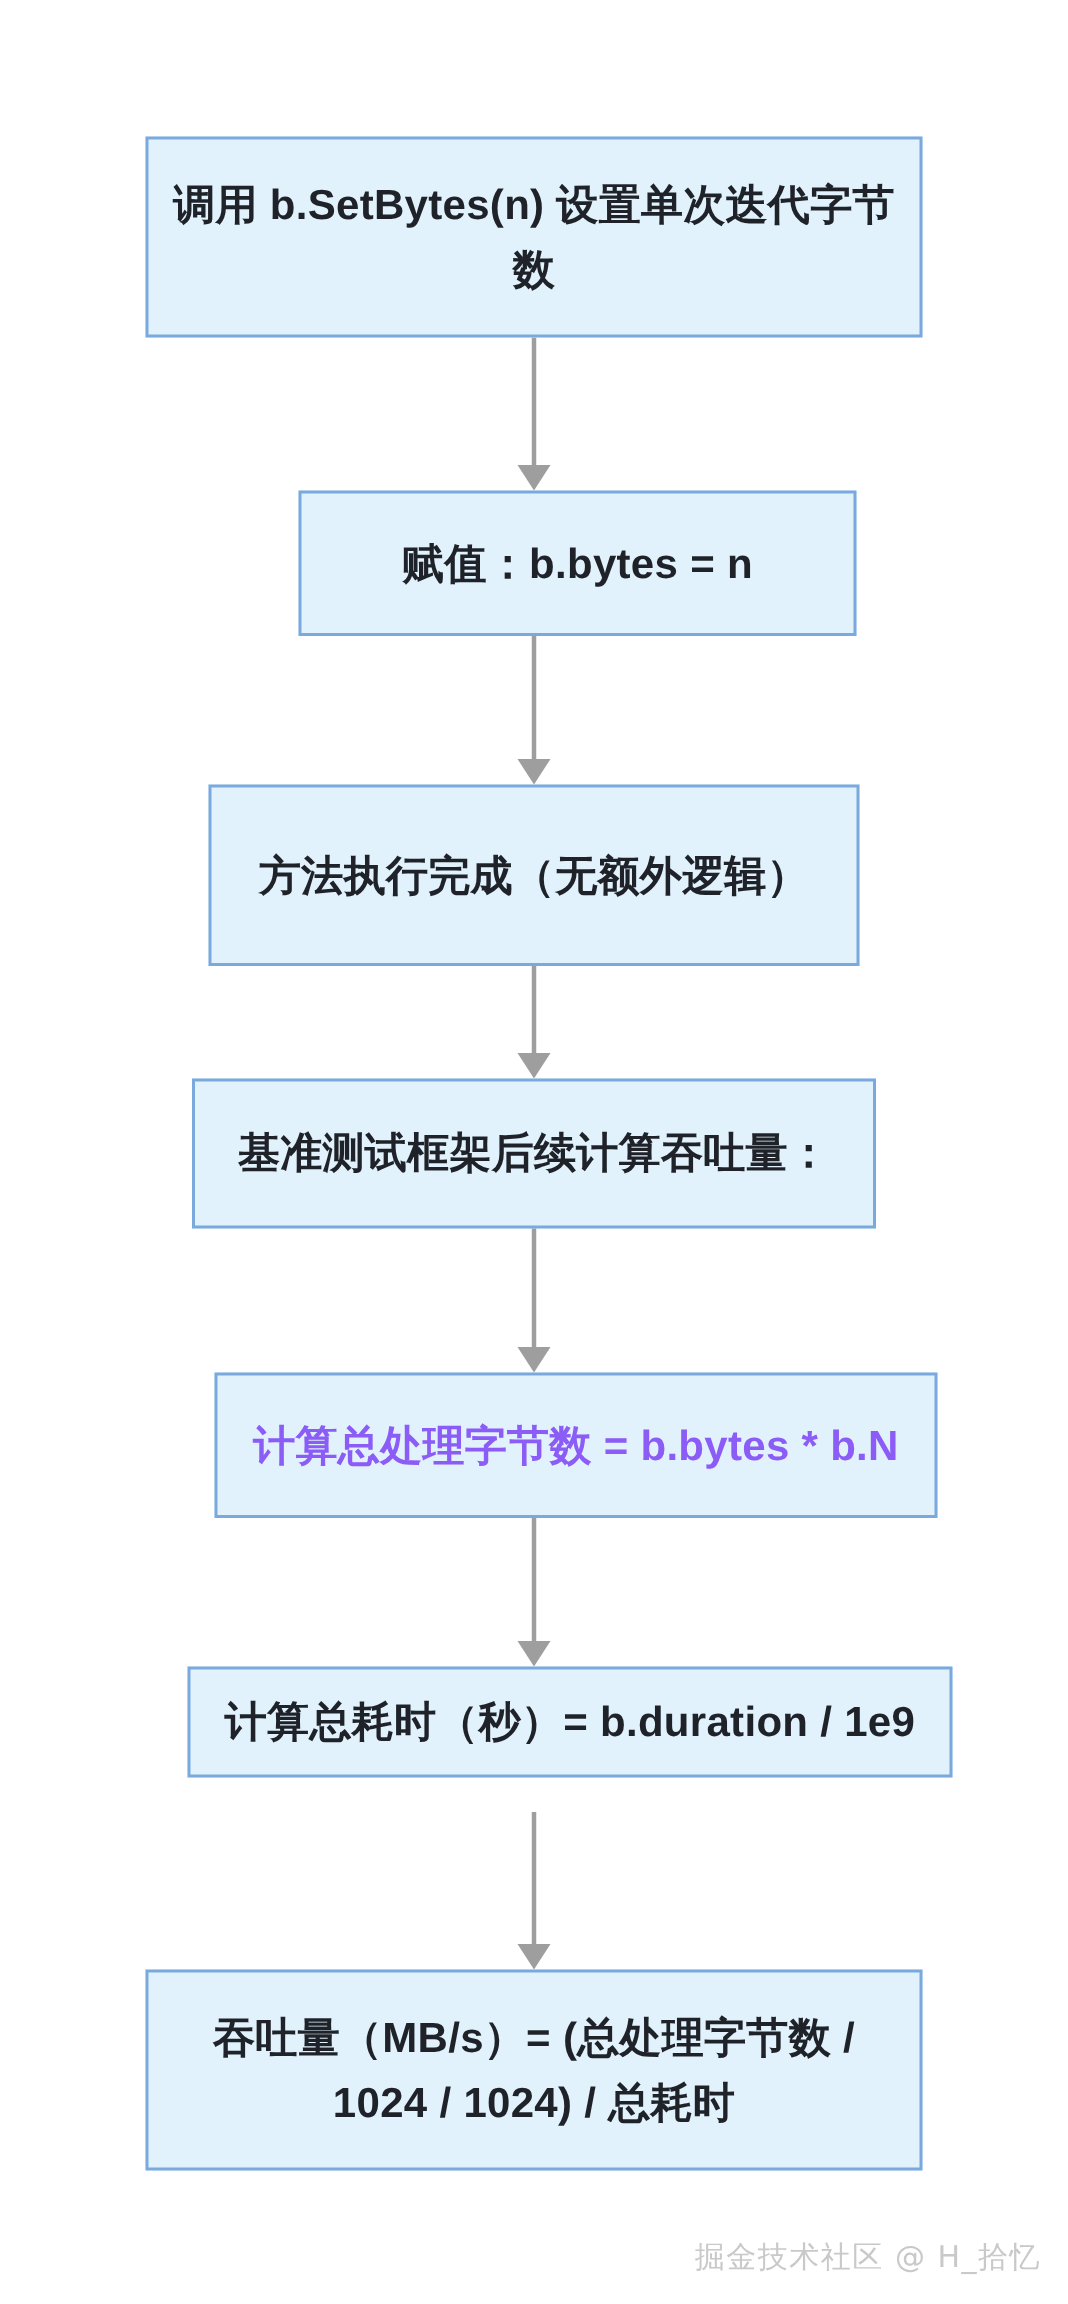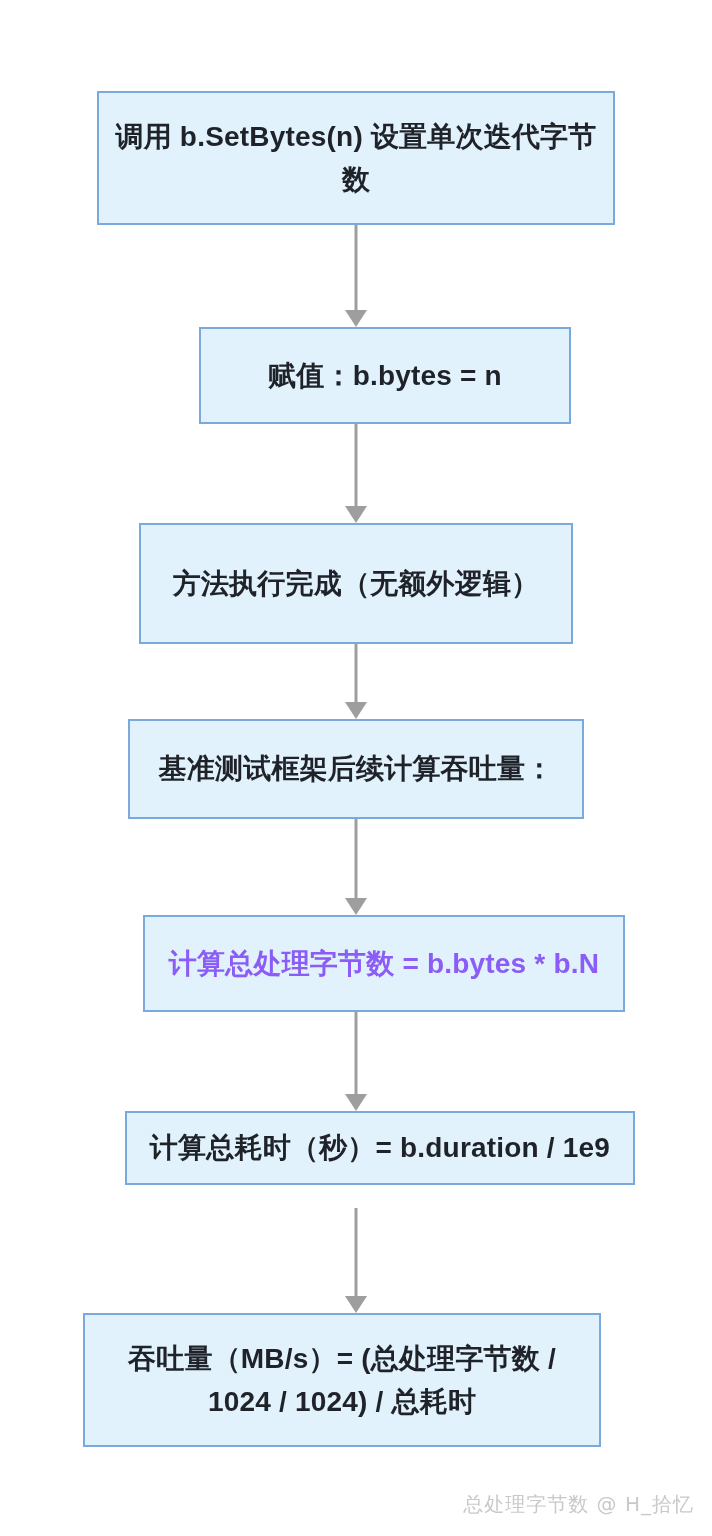--- a/index.html
+++ b/index.html
@@ -82,17 +82,17 @@
         <polygon points="345,1296 367,1296 356,1313" fill="#9e9e9e"></polygon>
       </g>
     </svg>
   <div id="node-layer">
       <div class="node" style="left: 97px; top: 91px; width: 518px; height: 134px; background: rgb(225, 242, 252); border-color: rgb(122, 169, 221); color: rgb(31, 35, 41);">调用 b.SetBytes(n) 设置单次迭代字节数</div>
       <div class="node" style="left: 199px; top: 327px; width: 372px; height: 97px; background: rgb(225, 242, 252); border-color: rgb(122, 169, 221); color: rgb(31, 35, 41);">赋值：b.bytes = n</div>
       <div class="node" style="left: 139px; top: 523px; width: 434px; height: 121px; background: rgb(225, 242, 252); border-color: rgb(122, 169, 221); color: rgb(31, 35, 41);">方法执行完成（无额外逻辑）</div>
       <div class="node" style="left: 128px; top: 719px; width: 456px; height: 100px; background: rgb(225, 242, 252); border-color: rgb(122, 169, 221); color: rgb(31, 35, 41);">基准测试框架后续计算吞吐量：</div>
       <div class="node" style="left: 115px; top: 915px; width: 482px; height: 97px; background: rgb(225, 242, 252); border-color: rgb(122, 169, 221); color: #8b5cf6; margin-left: 28px;">计算总处理字节数 = b.bytes * b.N</div>
       <div class="node" style="left: 101px; top: 1111px; width: 510px; height: 74px; background: rgb(225, 242, 252); border-color: rgb(122, 169, 221); color: rgb(31, 35, 41); margin-left: 24px;">计算总耗时（秒）= b.duration / 1e9</div>
-      <div class="node" style="left: 83px; top: 1313px; width: 518px; height: 134px; background: rgb(225, 242, 252); border-color: rgb(122, 169, 221); color: rgb(31, 35, 41);">吞吐量（MB/s）= (总处理字节数 / 1024 / 1024) / 总耗时</div>
+      <div class="node" style="left: 97px; top: 1313px; width: 518px; height: 134px; background: rgb(225, 242, 252); border-color: rgb(122, 169, 221); color: rgb(31, 35, 41);">吞吐量（MB/s）= (总处理字节数 / 1024 / 1024) / 总耗时</div>
     </div>
 </div>
 
-<div class="watermark">总处理字节数 @ H_拾忆</div>
+<div class="watermark">掘金技术社区 @ H_拾忆</div>
 
 </body></html>

